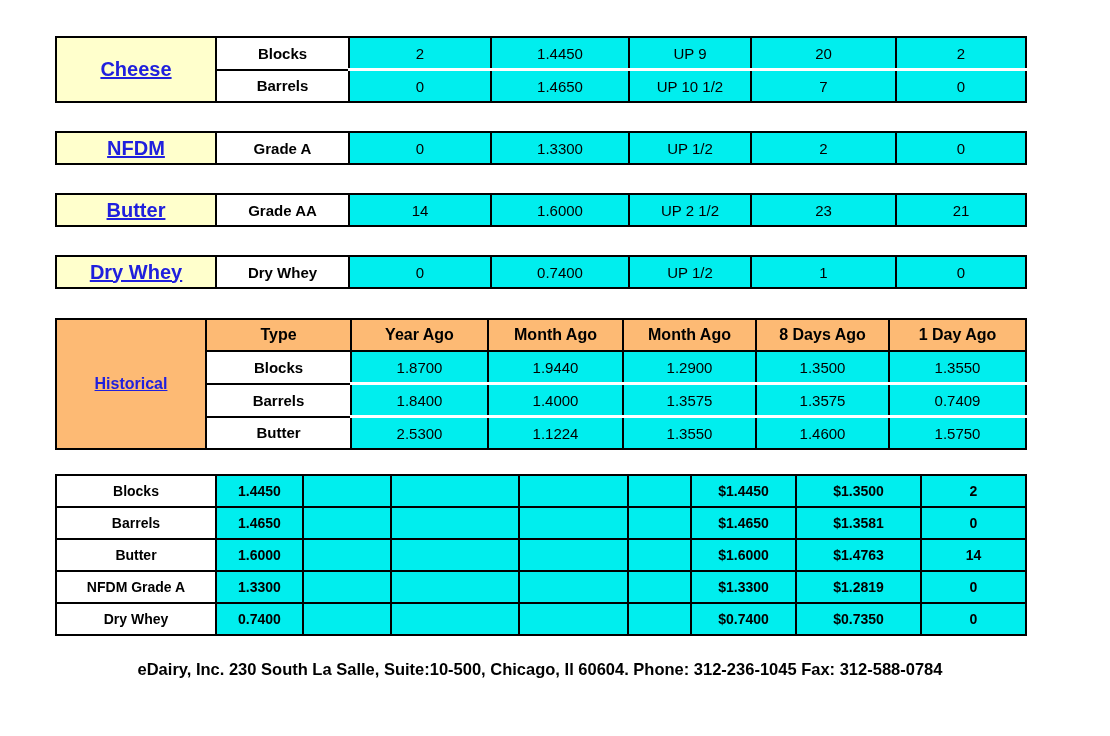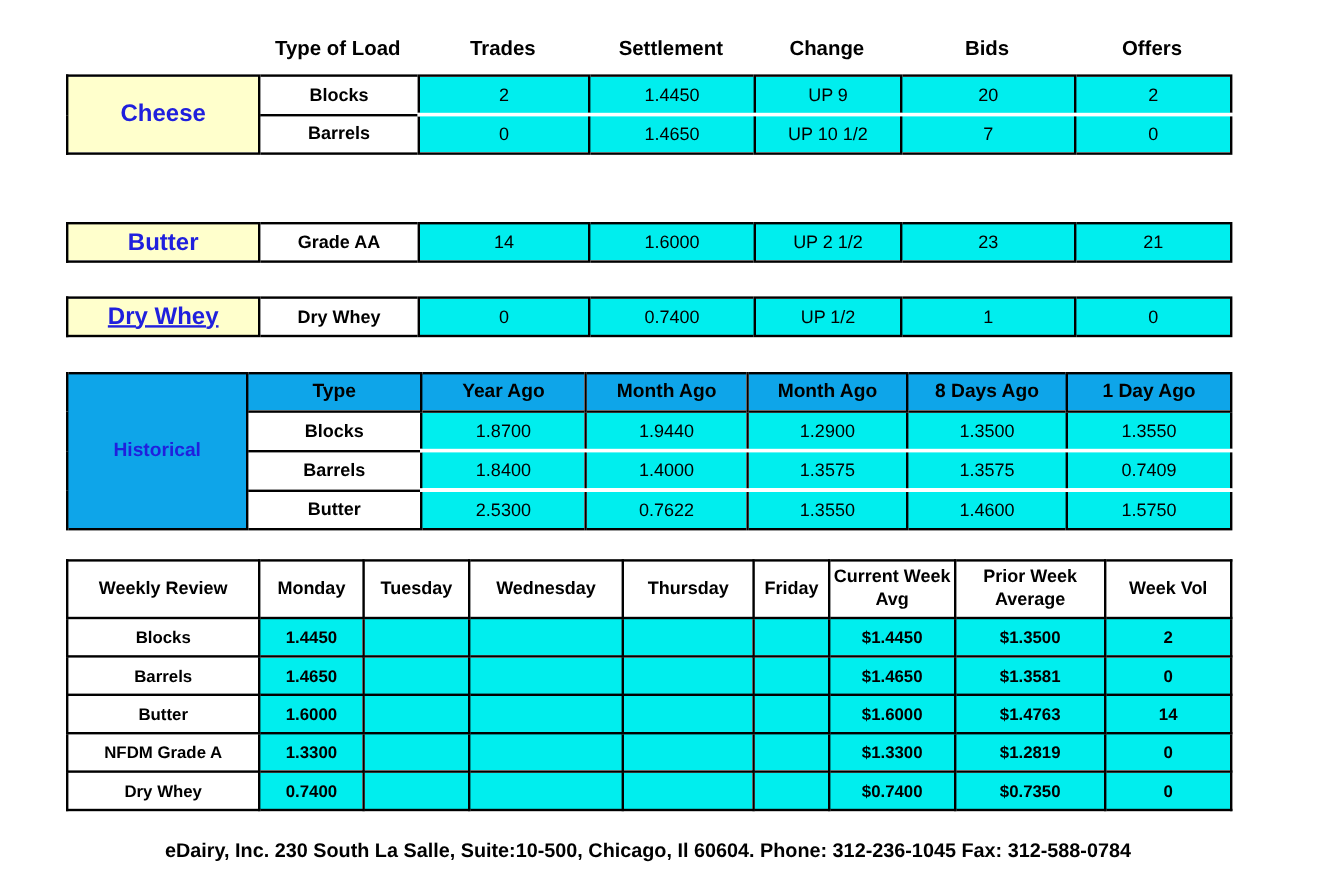--- a/index.html
+++ b/index.html
@@ -12,76 +12,54 @@
   table { table-layout:fixed; width:970px; border-collapse:collapse; }
   .bordered { border:2px solid #000; }
   .bordered td { padding:0; height:30px; text-align:center; vertical-align:middle; overflow:hidden; }
 
   
   .hdr-row td { padding:0; height:26px; text-align:center; vertical-align:middle;
                 font-weight:bold; font-size:17px; }
 
   
   .lbl { background:#FFFFCC; color:#2020DD; font-weight:bold; font-size:20px;
-         border-right:2px solid #000; }
+         border-right:2px solid #000;text-decoration:underline; }
   .lbl.u span { text-decoration:underline; }
 
   
   .typ { background:#ffffff; font-weight:bold; font-size:15px; border-left:2px solid #000; border-right:2px solid #000; }
   
   .cyan { background:#00EEEE; font-size:15px; border-left:2px solid #000; border-right:2px solid #000; }
 
   
   tr.sep-blackwhite td.typ  { border-top:2px solid #000; }
   tr.sep-blackwhite td.cyan { border-top:3px solid #ffffff; }
   tr.sep-black td { border-top:2px solid #000; }
 
   
-  .hist-head td { background:#0ea5e9; font-weight:bold; font-size:16px;
+  .hist-head td { background:#fdba74; font-weight:bold; font-size:16px;
                   border-left:2px solid #000; border-right:2px solid #000; }
 
   
   .weekly td { border:2px solid #000; font-weight:bold; font-size:14px; }
   .weekly .whead td { height:46px; font-size:15px; background:#ffffff; line-height:1.25; }
   .weekly .rowname { background:#ffffff; }
   .weekly .wcyan { background:#00EEEE; }
 
   .spacer28 { height:28px; } .spacer29 { height:29px; } .spacer24 { height:24px; } .spacer8 { height:8px; }
 
   .footer { margin-top:24px; width:970px; text-align:center;
             font-weight:bold; font-size:16.5px; }
 </style>
 </head>
 <body>
 
 <div class="page">
   <div class="content">
 
-    <table>
-      <colgroup>
-          <col style="width:160px">
-          <col style="width:133px">
-          <col style="width:142px">
-          <col style="width:138px">
-          <col style="width:122px">
-          <col style="width:145px">
-          <col style="width:130px">
-        </colgroup>
-      <tbody>
-          <tr class="hdr-row">
-        <td></td>
-        <td>Type of Load</td>
-        <td>Trades</td>
-        <td>Settlement</td>
-        <td>Change</td>
-        <td>Bids</td>
-        <td>Offers</td>
-      </tr>
-    </tbody>
-      </table>
 
     <div class="spacer8"></div>
 
     <table class="bordered">
       <colgroup>
           <col style="width:160px">
           <col style="width:133px">
           <col style="width:142px">
           <col style="width:138px">
           <col style="width:122px">
@@ -104,20 +82,42 @@
         <td class="cyan">1.4650</td>
         <td class="cyan">UP 10 1/2</td>
         <td class="cyan">7</td>
         <td class="cyan">0</td>
       </tr>
     </tbody>
       </table>
 
     <div class="spacer28"></div>
 
+    <table class="bordered">
+      <colgroup>
+          <col style="width:160px">
+          <col style="width:133px">
+          <col style="width:142px">
+          <col style="width:138px">
+          <col style="width:122px">
+          <col style="width:145px">
+          <col style="width:130px">
+        </colgroup>
+      <tbody>
+          <tr>
+        <td class="lbl">NFDM</td>
+        <td class="typ">Grade A</td>
+        <td class="cyan">0</td>
+        <td class="cyan">1.3300</td>
+        <td class="cyan">UP 1/2</td>
+        <td class="cyan">2</td>
+        <td class="cyan">0</td>
+      </tr>
+    </tbody>
+      </table>
 
     <div class="spacer28"></div>
 
     <table class="bordered">
       <colgroup>
           <col style="width:160px">
           <col style="width:133px">
           <col style="width:142px">
           <col style="width:138px">
           <col style="width:122px">
@@ -196,21 +196,21 @@
         <td class="typ">Barrels</td>
         <td class="cyan">1.8400</td>
         <td class="cyan">1.4000</td>
         <td class="cyan">1.3575</td>
         <td class="cyan">1.3575</td>
         <td class="cyan">0.7409</td>
       </tr>
       <tr class="sep-blackwhite">
         <td class="typ">Butter</td>
         <td class="cyan">2.5300</td>
-        <td class="cyan">0.7622</td>
+        <td class="cyan">1.1224</td>
         <td class="cyan">1.3550</td>
         <td class="cyan">1.4600</td>
         <td class="cyan">1.5750</td>
       </tr>
     </tbody>
       </table>
 
     <div class="spacer24"></div>
 
     <table class="bordered weekly">
@@ -219,31 +219,20 @@
           <col style="width:87px">
           <col style="width:88px">
           <col style="width:128px">
           <col style="width:109px">
           <col style="width:63px">
           <col style="width:105px">
           <col style="width:125px">
           <col style="width:105px">
         </colgroup>
       <tbody>
-          <tr class="whead">
-        <td>Weekly Review</td>
-        <td>Monday</td>
-        <td>Tuesday</td>
-        <td>Wednesday</td>
-        <td>Thursday</td>
-        <td>Friday</td>
-        <td>Current Week Avg</td>
-        <td>Prior Week Average</td>
-        <td>Week Vol</td>
-      </tr>
       <tr>
         <td class="rowname">Blocks</td>
         <td class="wcyan">1.4450</td>
         <td class="wcyan"></td>
         <td class="wcyan"></td>
         <td class="wcyan"></td>
         <td class="wcyan"></td>
         <td class="wcyan">$1.4450</td>
         <td class="wcyan">$1.3500</td>
         <td class="wcyan">2</td>

